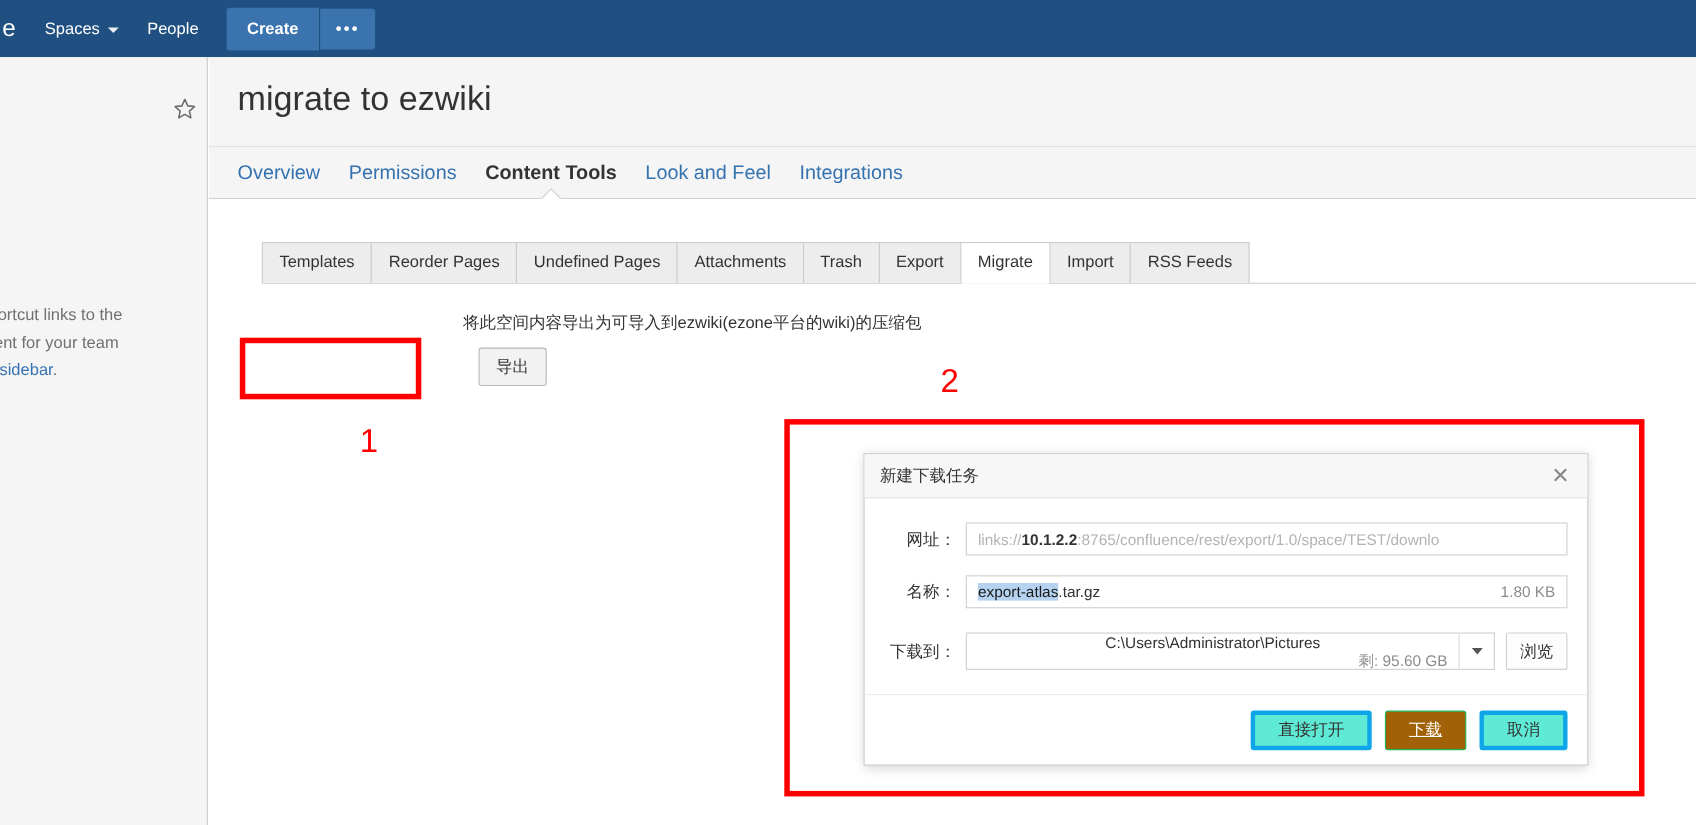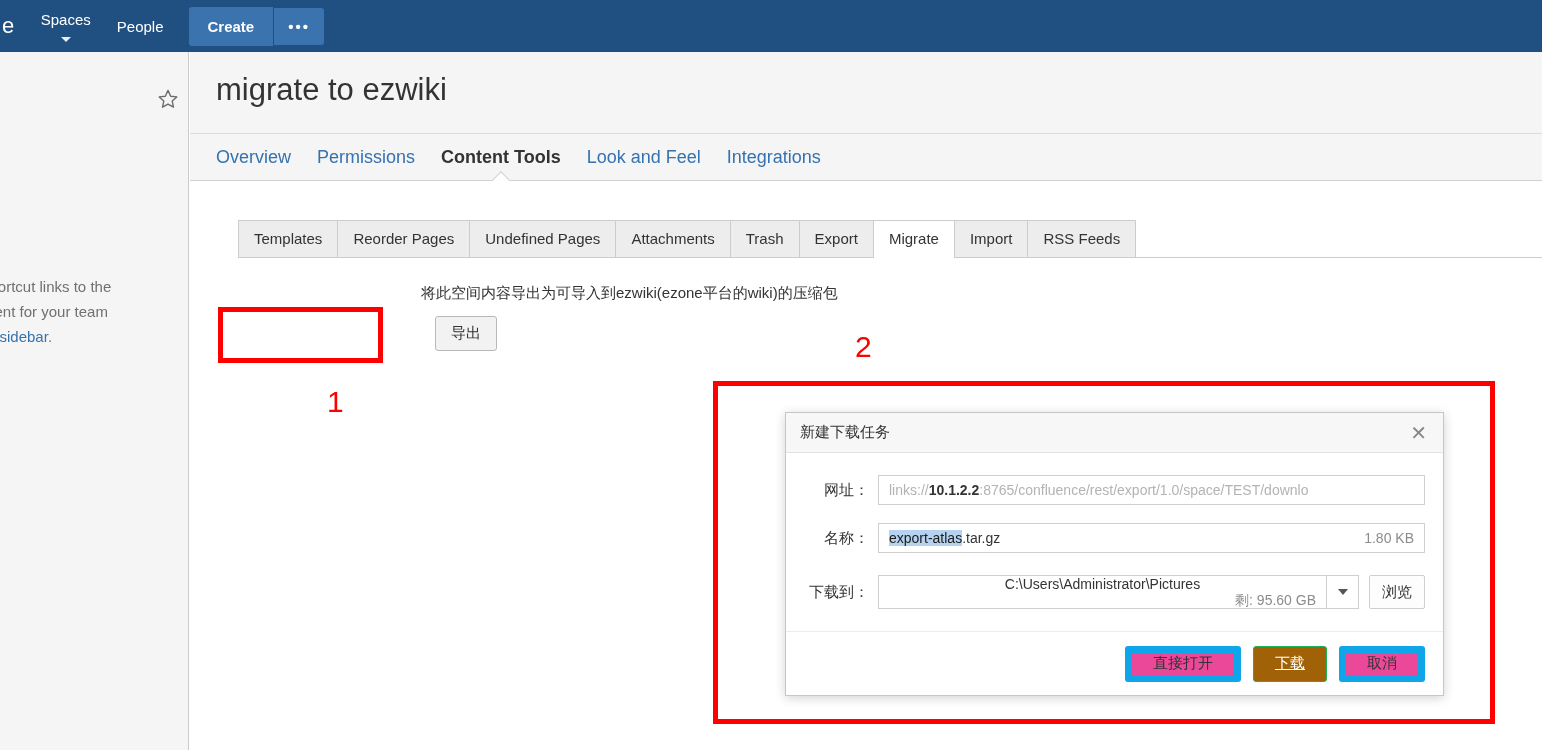--- a/index.html
+++ b/index.html
@@ -18,21 +18,20 @@
     display: flex; align-items: center;
   }
   .nav-logo {
     color: #ffffff; font-size: 22px; line-height: 1;
     margin-left: 2px; margin-right: 14px; letter-spacing: -.5px;
   }
   .nav-item {
     color: #ffffff; font-size: 15px; padding: 7px 13px;
     display: flex; align-items: center; gap: 7px; cursor: pointer;
     white-space: nowrap;
-    flex-direction: column;
   }
   .caret-down {
     width: 0; height: 0; border-left: 5px solid transparent;
     border-right: 5px solid transparent; border-top: 5px solid #ffffff;
     opacity: .9; margin-top: 2px;
   }
   .nav-create {
     background: #3b73af; color: #ffffff; font-size: 15px; font-weight: bold;
     padding: 11px 19px; margin-left: 12px; cursor: pointer;
     border-radius: 3px 0 0 3px;
@@ -187,21 +186,21 @@
   .dl-footer {
     position: absolute; left: 0; bottom: 0; width: 100%; height: 64px;
     border-top: 1px solid #ececec;
     display: flex; align-items: center; justify-content: flex-end;
     gap: 12px; padding-right: 18px;
   }
   .btn {
     font-size: 15px; border-radius: 3px; cursor: pointer; height: 36px;
     padding: 0 21px; font-family: "Liberation Sans", "DejaVu Sans", sans-serif;
   }
-  .btn-plain { background: #ec4899; border: 7px solid #0ea5e9; color: #333333; }
+  .btn-plain { background: #5eead4; border: 4px solid #0ea5e9; color: #333333; }
   .btn-primary { background: #a16207; border: 1px solid #1eb257; color: #ffffff; text-decoration: underline; }
 </style>
 </head>
 <body>
 
 <div id="root">
 
   <div class="topnav">
     <div class="nav-logo">e</div>
     <div class="nav-item">

